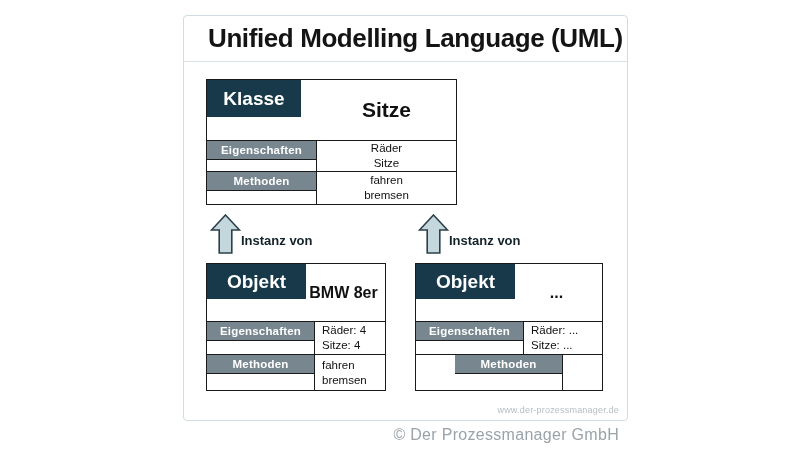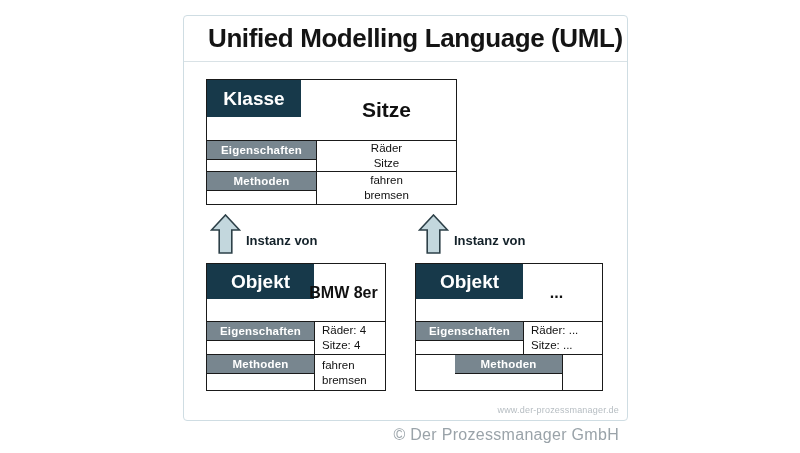--- a/index.html
+++ b/index.html
@@ -45,30 +45,30 @@
   .t-klasse .badge{width:94px;height:37px;font-size:19px;}
   .t-klasse .obj-name{left:110px;font-size:21px;}
   .t-klasse .sec-l{width:110px;}
   .t-klasse .sec.s1{height:31px;}
   .t-klasse .sec.s2{height:33px;}
 
   
   .t-obj{top:247px;width:180px;}
   .t-obj.right{width:188px;}
   .t-obj .hdr{height:57px;}
-  .t-obj .badge{width:107px;height:35px;font-size:19px;}
+  .t-obj .badge{width:99px;height:35px;font-size:19px;}
   .t-obj .obj-name{left:95px;font-size:16px;}
   .t-obj .sec-l{width:108px;}
   .t-obj .sec.s1{height:33px;}
   .t-obj .sec.s2{height:36px;}
   .t-obj-left{left:22px;}
   .t-obj-right{left:231px;}
 
   
-  .instance{position:absolute;display:flex;align-items:flex-end;gap:5px;}
+  .instance{position:absolute;display:flex;align-items:flex-end;}
   .instance svg{display:block;}
   .instance polygon{fill:var(--arrow-fill);stroke:var(--arrow-stroke);stroke-width:1.6;stroke-linejoin:miter;}
   .inst-label{font-size:13px;font-weight:800;color:#14222a;margin-bottom:6px;white-space:nowrap;}
   .inst-left{left:26px;top:198px;}
   .inst-right{left:234px;top:198px;}
 
   .watermark{position:absolute;right:8px;bottom:5px;font-size:9px;color:#b6bdc2;letter-spacing:0.2px;text-align:right;}
   .copyright{position:absolute;top:426px;right:181px;font-size:16px;color:#9aa3a9;letter-spacing:0.3px;}
 </style>
 </head>

